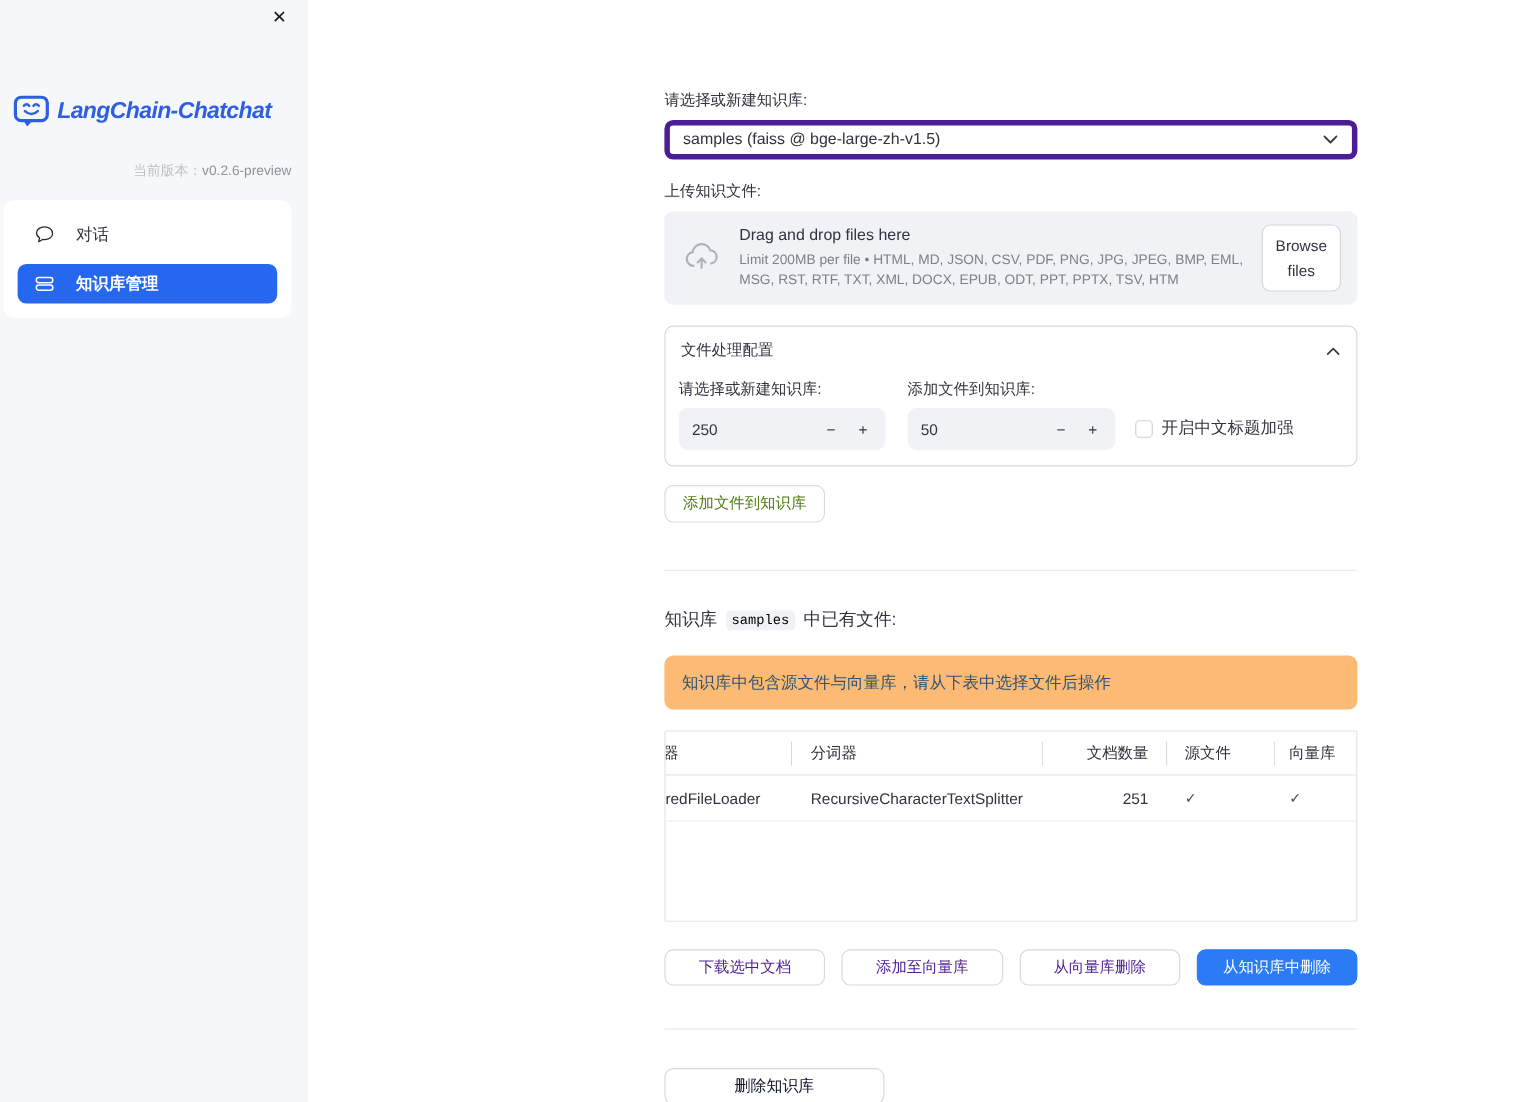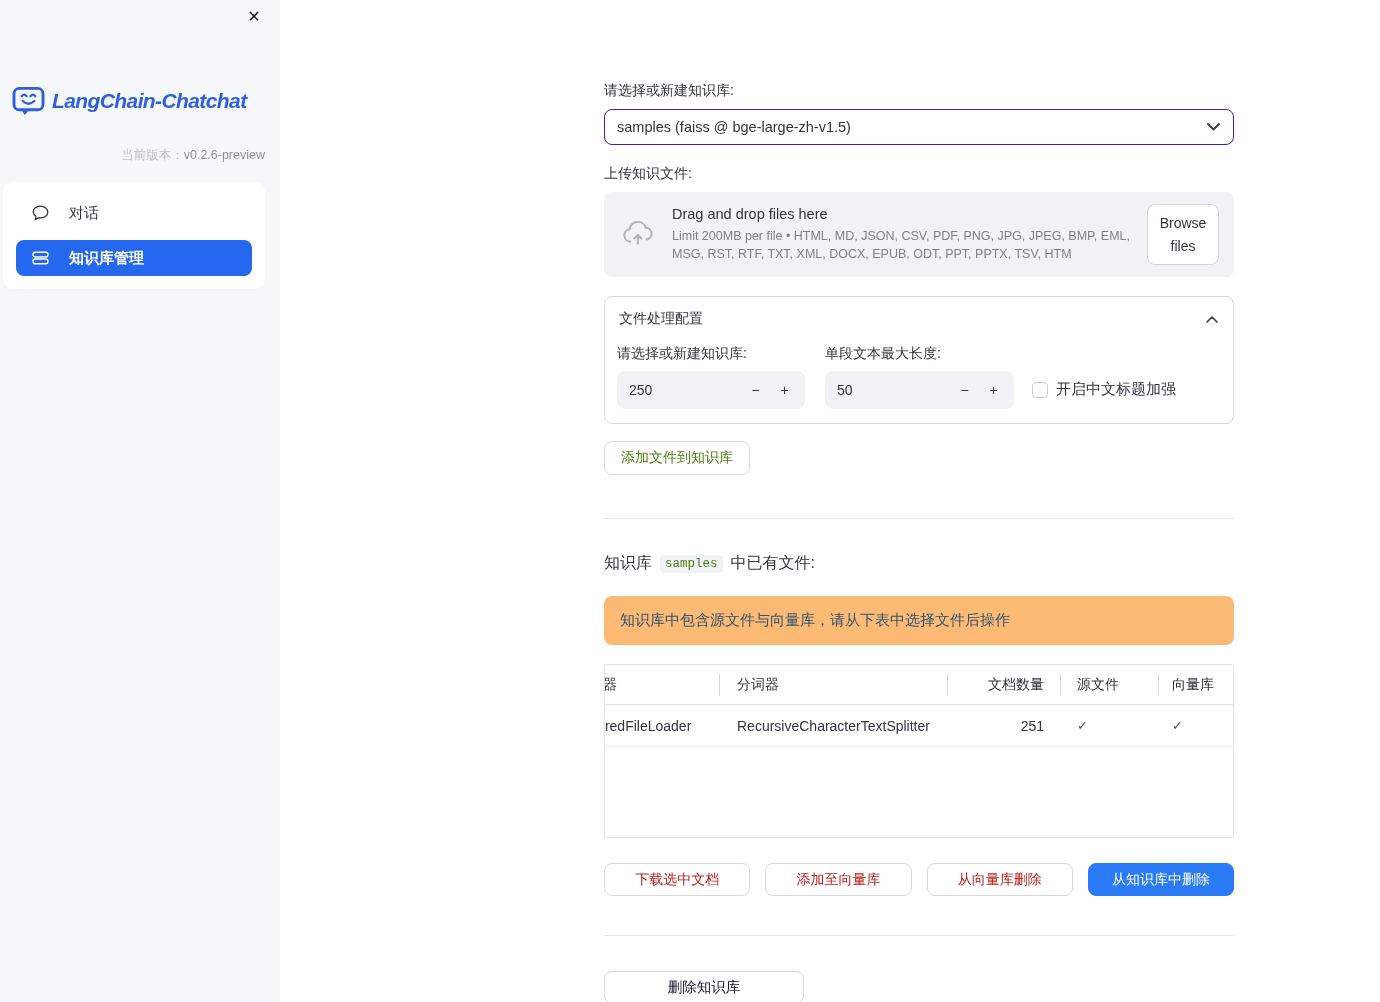--- a/index.html
+++ b/index.html
@@ -19,21 +19,21 @@
   .menu-item { display:flex; align-items:center; gap:20px; height:36px; padding:0 16px;
     font-size:15px; border-radius:8px; cursor:pointer; }
   .menu-item + .menu-item { margin-top:9px; }
   .menu-item.selected { background:#2667f0; color:#fff; font-weight:bold; }
 
   
   .main { margin-left:280px; height:1002px; overflow:hidden; }
   .content { width:630px; margin-left:324px; padding-top:82px; }
 
   .field-label { font-size:14px; margin-bottom:9px; }
-  .selectbox { height:36px; border:1px solid #4c1d95; border-radius:8px; background:#fff;
+  .selectbox { height:36px; border:5px solid #4c1d95; border-radius:8px; background:#fff;
     display:flex; align-items:center; justify-content:space-between; padding:0 13px 0 12px;
     font-size:14.5px; cursor:pointer; }
   .after-select { margin-top:20px; }
 
   .uploader { margin-top:8px; background:#f0f2f6; border-radius:8px; height:85px;
     display:flex; align-items:center; padding:0 15px 0 16px; gap:16px; }
   .uploader-texts { flex:1; }
   .uploader-title { font-size:14.5px; margin-bottom:5px; }
   .uploader-hint { font-size:12.5px; color:#7e8188; line-height:1.45; max-width:478px; }
   .browse-btn { background:#fff; border:1px solid #d4d5d9; border-radius:8px; width:72px;
@@ -56,21 +56,21 @@
 
   .add-btn { margin-top:17px; display:inline-block; border:1px solid #dadbe0; border-radius:8px;
     padding:7px 16px; font-size:14px; color:#4d7c0f; background:#fff; }
 
   .divider { border:none; border-top:1px solid #e5e6e9; }
   .div1 { margin-top:43px; }
   .div2 { margin-top:39px; }
 
   .kb-line { margin-top:34px; font-size:16px; display:flex; align-items:center; gap:8px; }
   .kb-code { font-family:"Liberation Mono","DejaVu Sans Mono",monospace; font-size:12.5px;
-    color:#4d7c0f; background:#f0f2f6; border-radius:4px; padding:2px 5px; }
+    color:#000000; background:#f0f2f6; border-radius:4px; padding:2px 5px; }
 
   .info-box { margin-top:22px; background:#fdba74; color:#2f5473; border-radius:8px;
     padding:15px 16px; font-size:15px; }
 
   .table-wrap { margin-top:19px; border:1px solid #e2e3e7; border-radius:2px; height:174px;
     background:#fff; overflow:hidden; }
   .t-header { display:flex; height:40px; align-items:center; border-bottom:1px solid #e2e3e7;
     font-size:14px; color:#2f3139; }
   .t-row { display:flex; height:42px; align-items:center; border-bottom:1px solid #eeeef1; font-size:14px; }
   .t-cell { position:relative; white-space:nowrap; overflow:hidden; height:100%; display:flex; align-items:center; }
@@ -80,21 +80,21 @@
   .c4 { width:98px; padding-left:17px; }
   .c5 { flex:1; padding-left:14px; }
   .t-header .t-cell.sep::before { content:""; position:absolute; left:0; top:9px; width:1px;
     height:22px; background:#d7d8dd; }
   .clip-h { margin-left:-58px; }
   .clip-c { margin-left:-60px; }
   .check { color:#4a4e57; font-size:13px; }
 
   .actions-row { display:flex; gap:15px; margin-top:25px; }
   .action-btn { flex:1; height:33px; border-radius:8px; border:1px solid #d7d8dc; background:#fff;
-    color:#b91c1c; font-size:14px; display:flex; align-items:center; justify-content:center; cursor:pointer; }
+    color:#4c1d95; font-size:14px; display:flex; align-items:center; justify-content:center; cursor:pointer; }
   .action-btn.primary { background:#2b7bf6; border-color:#2b7bf6; color:#fff; }
 
   .bottom-row { display:flex; justify-content:space-between; margin-top:35px; padding-bottom:37px; }
   .bottom-btn { width:200px; height:33px; border-radius:8px; font-size:14.5px;
     display:flex; align-items:center; justify-content:center; cursor:pointer; }
   .rebuild { background:#2b7bf6; color:#fff; border:none; }
   .delete { background:#fff; border:1px solid #d7d8dc; color:#0f172a; }
 
   svg { display:block; }
 </style>
@@ -182,21 +182,21 @@
       <div class="expander-body">
         <div class="num-group">
           <div class="num-label">请选择或新建知识库:</div>
           <div class="num-input">
             <span class="num-value">250</span>
             <span class="step-btn">−</span>
             <span class="step-btn">+</span>
           </div>
         </div>
         <div class="num-group g2">
-          <div class="num-label">单段文本最大长度:</div>
+          <div class="num-label">添加文件到知识库:</div>
           <div class="num-input">
             <span class="num-value">50</span>
             <span class="step-btn">−</span>
             <span class="step-btn">+</span>
           </div>
         </div>
         <div class="checkbox-row">
           <span class="checkbox"></span>
           <span class="checkbox-label">开启中文标题加强</span>
         </div>

